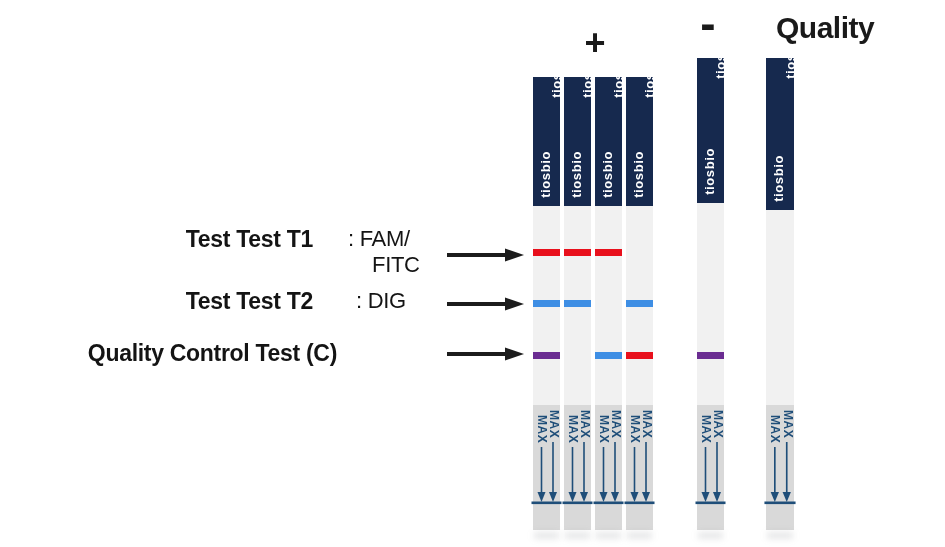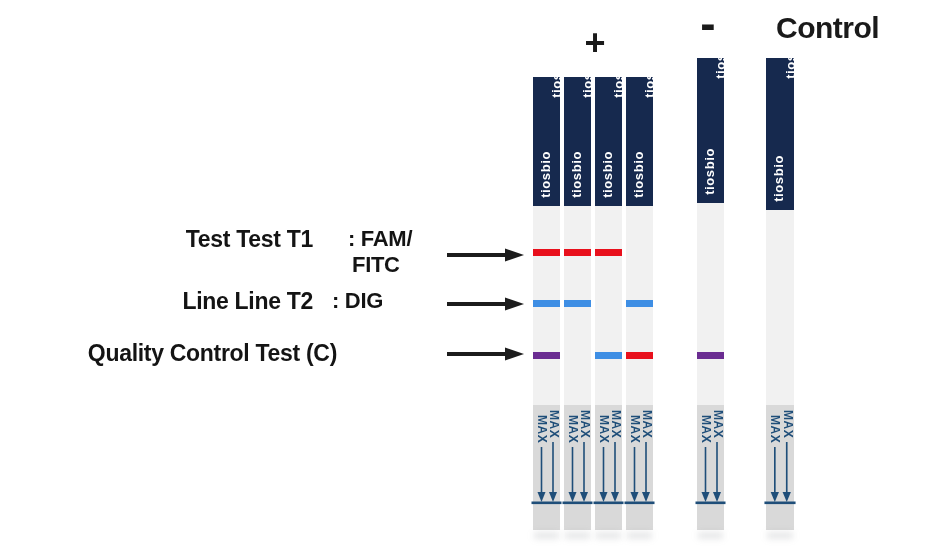--- a/index.html
+++ b/index.html
@@ -12,29 +12,29 @@
   #label-plus{left:575px;top:22px;width:40px;text-align:center;font-size:36px}
   #label-minus{left:692px;top:-4px;width:32px;text-align:center;font-size:46px}
   #label-invalid{left:776px;top:11px;font-size:30px;letter-spacing:-0.5px}
 
   
   .legend-name{
     position:absolute;font-size:23px;font-weight:700;color:#141414;
     white-space:nowrap;letter-spacing:-0.3px;line-height:27px;
   }
   .legend-value{
-    position:absolute;font-size:22px;font-weight:700;color:#141414;
+    position:absolute;font-size:22px;font-weight:400;color:#141414;
     white-space:nowrap;letter-spacing:-0.3px;line-height:26px;
   }
   #legend-name-1{right:632px;top:226px}
   #legend-value-1{left:348px;top:226px}
   #legend-name-2{right:632px;top:288px}
-  #legend-value-2{left:332px;top:288px}
+  #legend-value-2{left:356px;top:288px}
   #legend-name-3{right:608px;top:340px}
-  .legend-value .second{display:block;margin-left:4px}
+  .legend-value .second{display:block;margin-left:24px}
 
   .legend-arrow{position:absolute}
   .legend-arrow line{stroke:#1c1c1c;stroke-width:4.2}
   .legend-arrow polygon{fill:#1c1c1c}
 
   
   .strip{position:absolute;top:58px;height:472px}
   .strip .header{
     position:absolute;left:0;right:0;overflow:hidden;
     background:var(--strip-header,#16294e);
@@ -62,29 +62,29 @@
   .strip::after{
     content:"";position:absolute;left:1px;right:1px;top:474px;height:7px;
     background:rgba(100,105,115,0.16);filter:blur(3px);
   }
 </style>
 </head>
 <body>
 
 <div class="group-label" id="label-plus">+</div>
 <div class="group-label" id="label-minus">-</div>
-<div class="group-label" id="label-invalid">Control</div>
+<div class="group-label" id="label-invalid">Quality</div>
 
 <div class="legend-name" id="legend-name-1">Test Test T1</div>
 <div class="legend-value" id="legend-value-1">
   <span><span>:</span>&nbsp;<span>FAM/</span></span>
   <span class="second">FITC</span>
 </div>
 
-<div class="legend-name" id="legend-name-2">Line Line T2</div>
+<div class="legend-name" id="legend-name-2">Test Test T2</div>
 <div class="legend-value" id="legend-value-2">
   <span><span>:</span>&nbsp;<span>DIG</span></span>
 </div>
 
 <div class="legend-name" id="legend-name-3">Quality Control Test (C)</div>
 
 <svg class="legend-arrow" style="left:446px;top:247px" width="80" height="16" viewBox="0 0 80 16">
   <line x1="1" y1="8" x2="63" y2="8"></line>
     <polygon points="59,1.5 78,8 59,14.5"></polygon>
 </svg>

